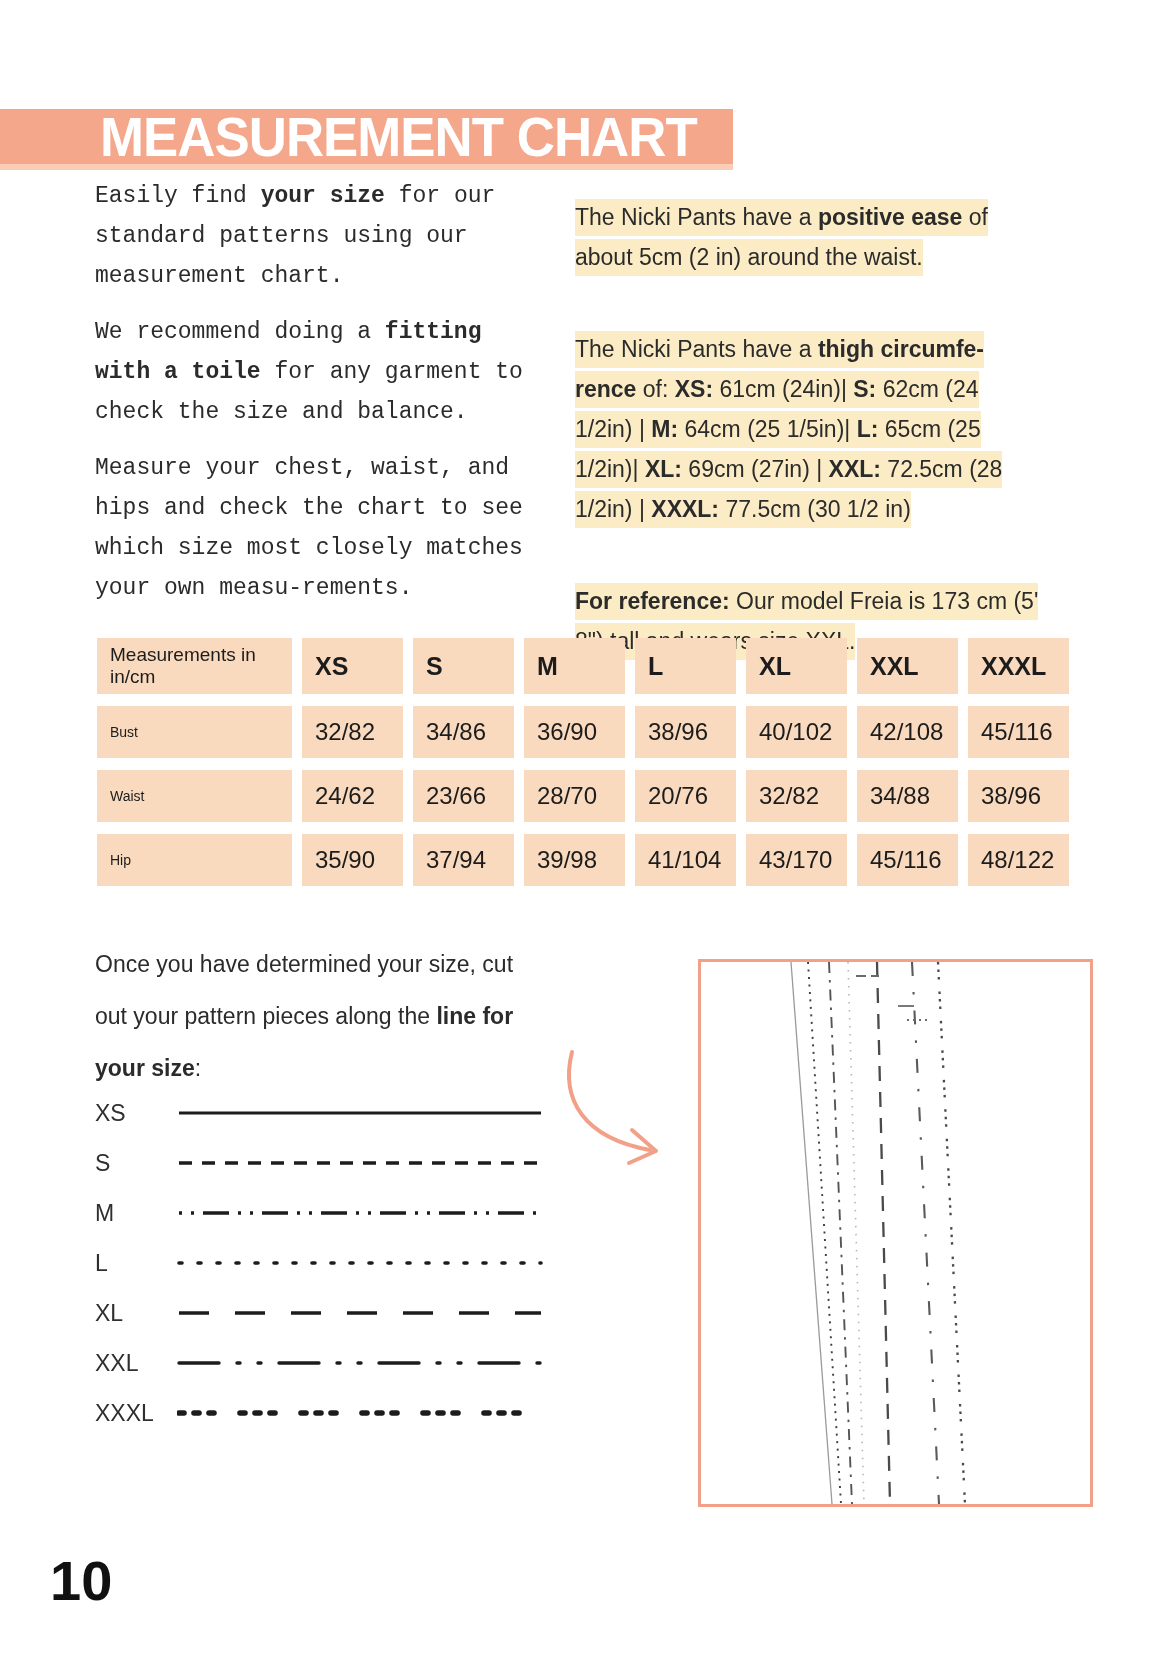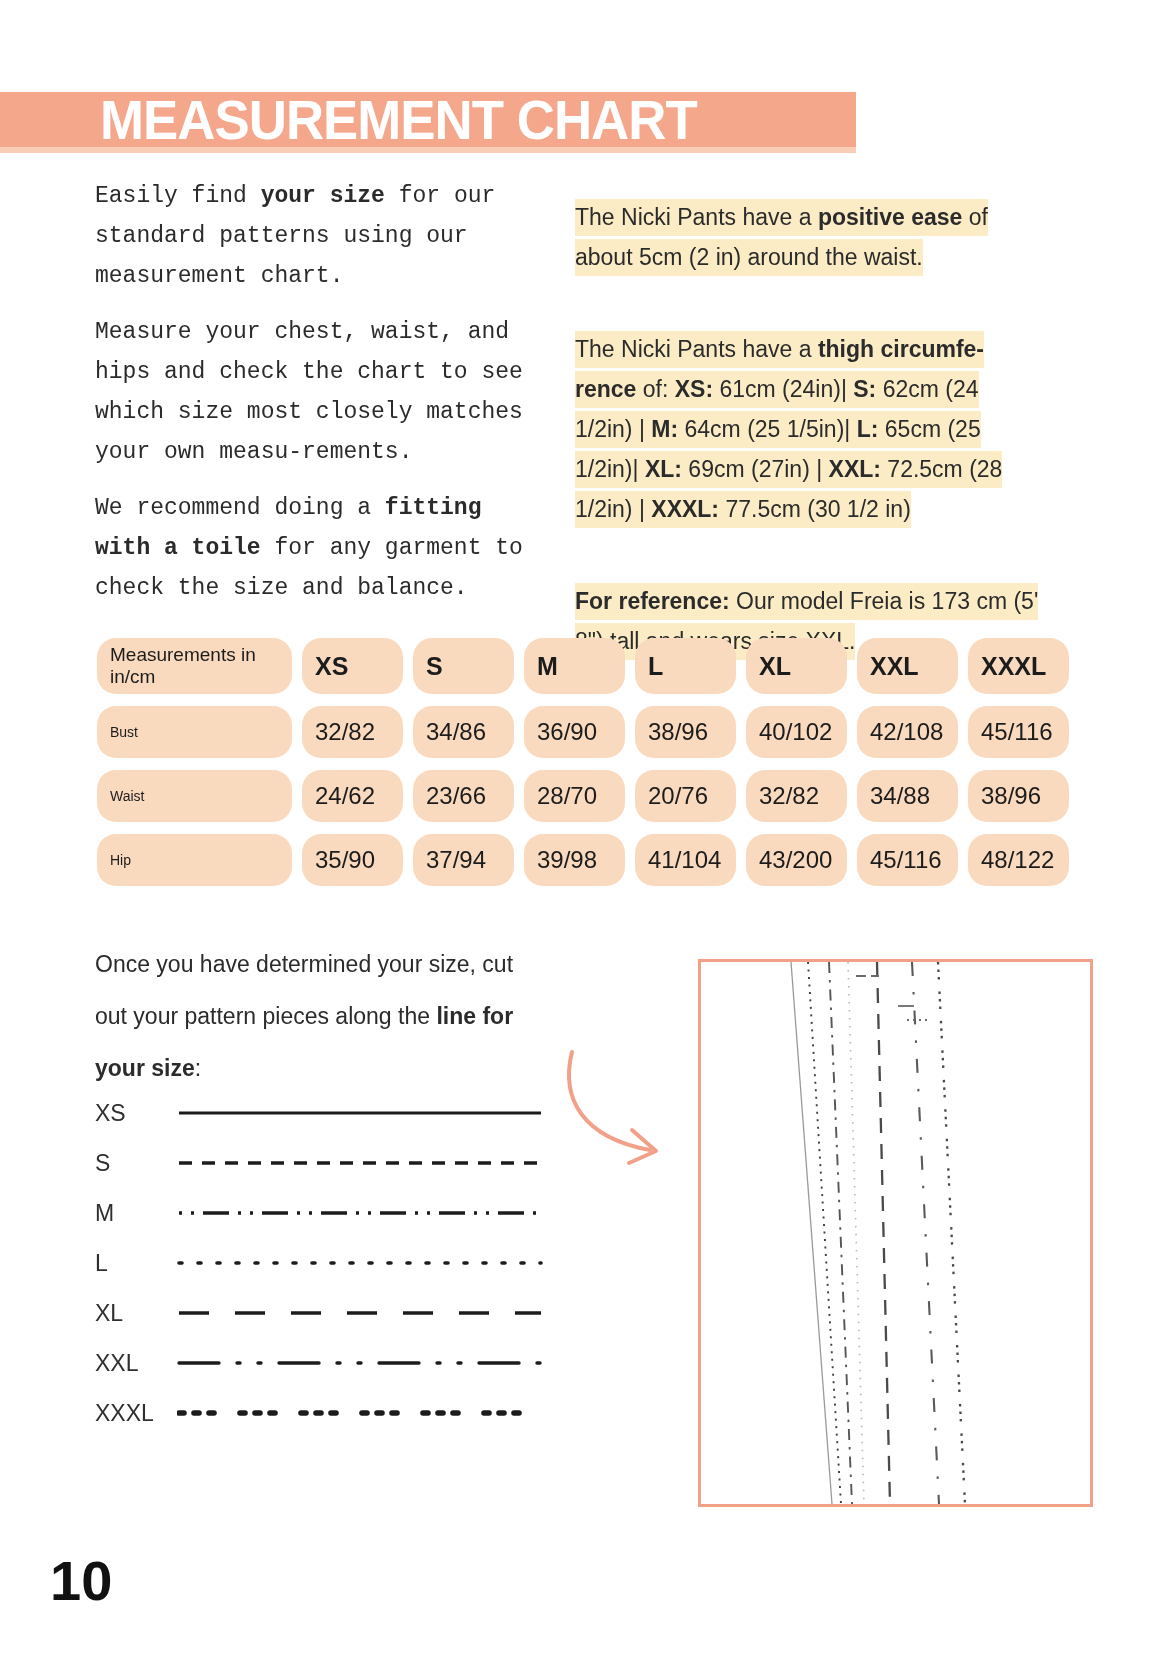--- a/index.html
+++ b/index.html
@@ -8,35 +8,35 @@
     --cell:#F9DABE;
     --hl:#FBECC5;
     --ink:#2b2b2b;
   }
   *{margin:0;padding:0;box-sizing:border-box;}
   html,body{background:#ffffff;}
   body{font-family:"Liberation Sans", sans-serif;color:var(--ink);}
   .page{position:relative;width:1165px;height:1654px;background:#ffffff;overflow:hidden;margin:0 auto;}
 
   
-  .title-bar{position:absolute;left:0;top:92px;width:856px;height:61px;background:var(--salmon);border-bottom:6px solid var(--salmon-light);}
+  .title-bar{position:absolute;left:0;top:109px;width:733px;height:61px;background:var(--salmon);border-bottom:6px solid var(--salmon-light);}
   .title-bar h1{position:absolute;left:100px;top:0;height:55px;line-height:57px;font-size:55px;font-weight:700;letter-spacing:-1px;color:#ffffff;white-space:nowrap;transform:scaleX(.96);transform-origin:left;}
 
   
   .intro-left{position:absolute;left:95px;top:176px;width:445px;font-size:23px;line-height:40px;font-family:Liberation Mono, monospace;}
   .intro-left p{margin-bottom:16px;}
   .intro-right{position:absolute;left:575px;top:176px;width:465px;font-size:23px;line-height:40px;}
   .intro-right p{margin-bottom:16px;}
   .intro-right p.gap-lg{margin-bottom:52px;margin-top:21px;}
   .b{font-weight:700;}
   .hl span{background:var(--hl);padding:5px 0 6px 0;-webkit-box-decoration-break:clone;box-decoration-break:clone;}
 
   
   .size-table{position:absolute;left:97px;top:638px;display:grid;grid-template-columns:195px repeat(7,101px);grid-template-rows:56px 52px 52px 52px;column-gap:10px;row-gap:12px;}
-  .cell{background:var(--cell);display:flex;align-items:center;padding-left:13px;color:#1c1c1c;border-radius:19px;}
+  .cell{background:var(--cell);display:flex;align-items:center;padding-left:13px;color:#1c1c1c;}
   .cell.meas{font-size:19px;line-height:22px;padding-right:24px;}
   .cell.size-h{font-size:25px;font-weight:700;}
   .cell.rowlab{font-size:14px;font-weight:400;}
   .cell.val{font-size:24px;font-weight:400;}
 
   
   .cut-text{position:absolute;left:95px;top:938px;width:440px;font-size:23px;line-height:52px;}
 
   .legend{position:absolute;left:95px;top:1088px;width:460px;}
   .legend-row{display:flex;align-items:center;height:50px;}
@@ -57,22 +57,22 @@
 <body>
 
 <div class="page">
 
   <div class="title-bar">
     <h1>MEASUREMENT CHART</h1>
   </div>
 
   <div class="intro-left">
     <p><span>Easily find </span><span class="b">your size</span><span> for our standard patterns using our measurement chart.</span></p>
+    <p><span>We recommend doing a </span><span class="b">fitting with a toile</span><span> for any garment to check the size and balance.</span></p>
     <p><span>Measure your chest, waist, and hips and check the chart to see which size most closely matches your own measu-rements.</span></p>
-    <p><span>We recommend doing a </span><span class="b">fitting with a toile</span><span> for any garment to check the size and balance.</span></p>
   </div>
 
   <div class="intro-right">
     <p class="hl gap-lg"><span>The Nicki Pants have a </span><span class="b">positive ease</span><span> of about 5cm (2 in) around the waist.</span></p>
     <p class="hl gap-lg"><span>The Nicki Pants have a </span><span class="b">thigh circumfe-rence</span><span> of: </span><span class="b">XS:</span><span> 61cm (24in)| </span><span class="b">S:</span><span> 62cm (24 1/2in) | </span><span class="b">M:</span><span> 64cm (25 1/5in)| </span><span class="b">L:</span><span> 65cm (25 1/2in)| </span><span class="b">XL:</span><span> 69cm (27in) | </span><span class="b">XXL:</span><span> 72.5cm (28 1/2in) | </span><span class="b">XXXL:</span><span> 77.5cm (30 1/2 in)</span></p>
     <p class="hl"><span class="b">For reference:</span><span> Our model Freia is 173 cm (5' 8") tall and wears size XXL.</span></p>
   </div>
 
   <div class="size-table">
     <div class="cell meas">Measurements in in/cm</div>
@@ -100,21 +100,21 @@
     <div class="cell val">20/76</div>
     <div class="cell val">32/82</div>
     <div class="cell val">34/88</div>
     <div class="cell val">38/96</div>
 
     <div class="cell rowlab">Hip</div>
     <div class="cell val">35/90</div>
     <div class="cell val">37/94</div>
     <div class="cell val">39/98</div>
     <div class="cell val">41/104</div>
-    <div class="cell val">43/200</div>
+    <div class="cell val">43/170</div>
     <div class="cell val">45/116</div>
     <div class="cell val">48/122</div>
   </div>
 
   <div class="cut-text"><span>Once you have determined your size, cut out your pattern pieces along the </span><span class="b">line for your size</span><span>:</span></div>
 
   <div class="legend">
     <div class="legend-row">
       <span class="legend-label">XS</span>
       <svg class="legend-line" width="366" height="14" viewBox="0 0 366 14">

